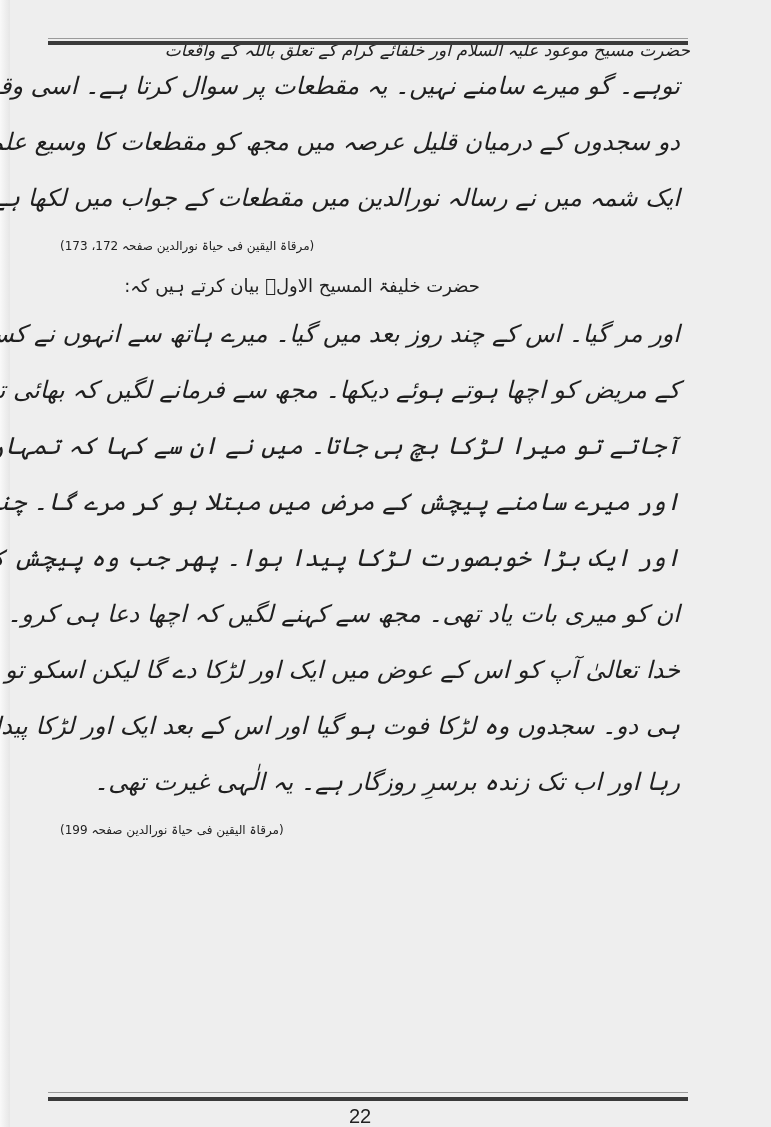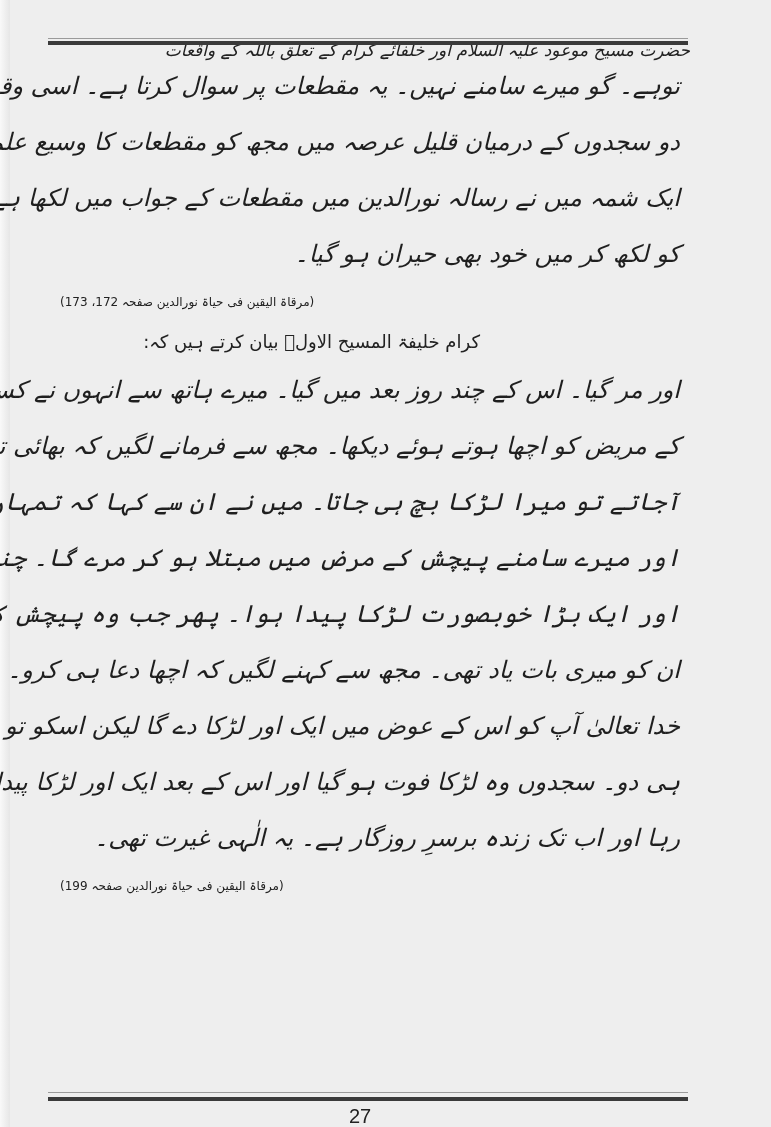--- a/index.html
+++ b/index.html
@@ -72,35 +72,34 @@
 
 <div class="page-header">حضرت مسیح موعود علیہ السلام اور خلفائے کرام کے تعلق باللہ کے واقعات</div>
 <div class="rule-top"></div>
 <div class="rule-top-thick"></div>
 
 <div class="content">
   <div>
     <div class="para-line">توہے۔ گو میرے سامنے نہیں۔ یہ مقطعات پر سوال کرتا ہے۔ اسی وقت یعنی</div>
     <div class="para-line">دو سجدوں کے درمیان قلیل عرصہ میں مجھ کو مقطعات کا وسیع علم دیا گیا۔ جس کا</div>
     <div class="para-line">ایک شمہ میں نے رسالہ نورالدین میں مقطعات کے جواب میں لکھا ہے اور اس</div>
-    <div class="para-line last">کو لکھ کر میں خود بھی حیران ہو گیا۔</div>
     <div class="citation">(مرقاۃ الیقین فی حیاۃ نورالدین صفحہ 172، 173)</div>
   </div>
 
-  <div class="intro">کرام خلیفۃ المسیح الاولؓ بیان کرتے ہیں کہ:</div>
+  <div class="intro">حضرت خلیفۃ المسیح الاولؓ بیان کرتے ہیں کہ:</div>
 
   <div>
     <div class="para-line">اور مر گیا۔ اس کے چند روز بعد میں گیا۔ میرے ہاتھ سے انہوں نے کسی پیچش</div>
     <div class="para-line">کے مریض کو اچھا ہوتے ہوئے دیکھا۔ مجھ سے فرمانے لگیں کہ بھائی تم اگر</div>
     <div class="para-line">آجاتے تو میرا لڑکا بچ ہی جاتا۔ میں نے ان سے کہا کہ تمہارے ایک لڑکا ہوگا</div>
     <div class="para-line">اور میرے سامنے پیچش کے مرض میں مبتلا ہو کر مرے گا۔ چنانچہ وہ حاملہ ہوئیں</div>
     <div class="para-line">اور ایک بڑا خوبصورت لڑکا پیدا ہوا۔ پھر جب وہ پیچش کے مرض میں مبتلا ہوا۔</div>
     <div class="para-line">ان کو میری بات یاد تھی۔ مجھ سے کہنے لگیں کہ اچھا دعا ہی کرو۔ میں نے کہا کہ</div>
     <div class="para-line">خدا تعالیٰ آپ کو اس کے عوض میں ایک اور لڑکا دے گا لیکن اسکو تو اب جانے</div>
     <div class="para-line">ہی دو۔ سجدوں وہ لڑکا فوت ہو گیا اور اس کے بعد ایک اور لڑکا پیدا ہوا جو زندہ</div>
     <div class="para-line last">رہا اور اب تک زندہ برسرِ روزگار ہے۔ یہ الٰہی غیرت تھی۔</div>
     <div class="citation">(مرقاۃ الیقین فی حیاۃ نورالدین صفحہ 199)</div>
   </div>
 </div>
 
 <div class="rule-bottom"></div>
 <div class="rule-bottom-thick"></div>
-<div class="page-number">27</div>
+<div class="page-number">22</div>
 
 </body></html>

